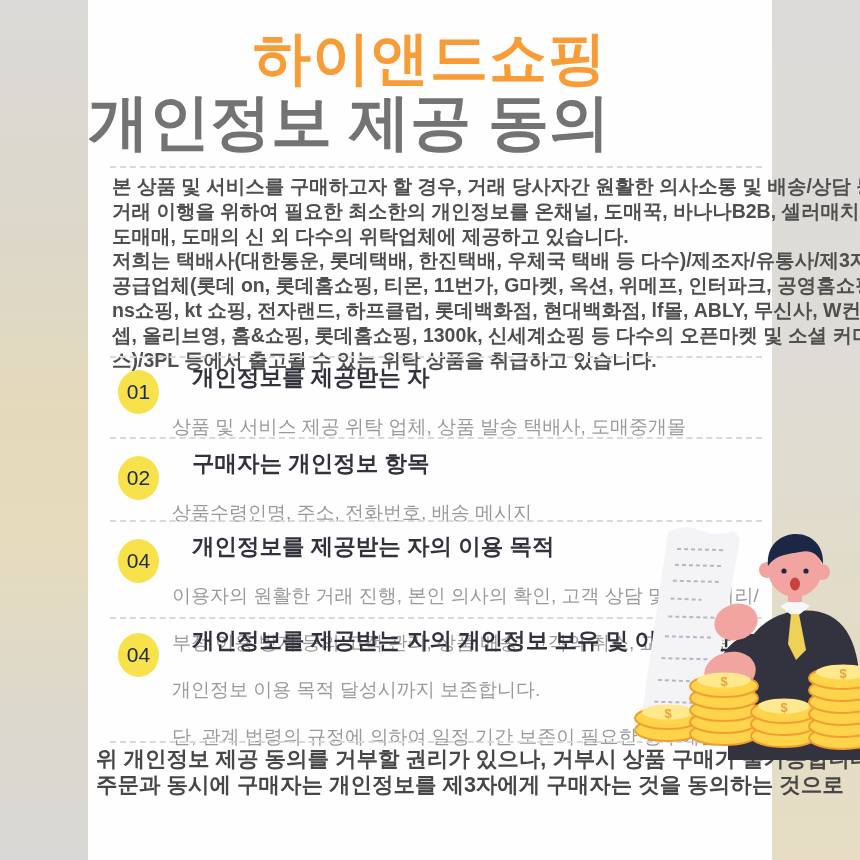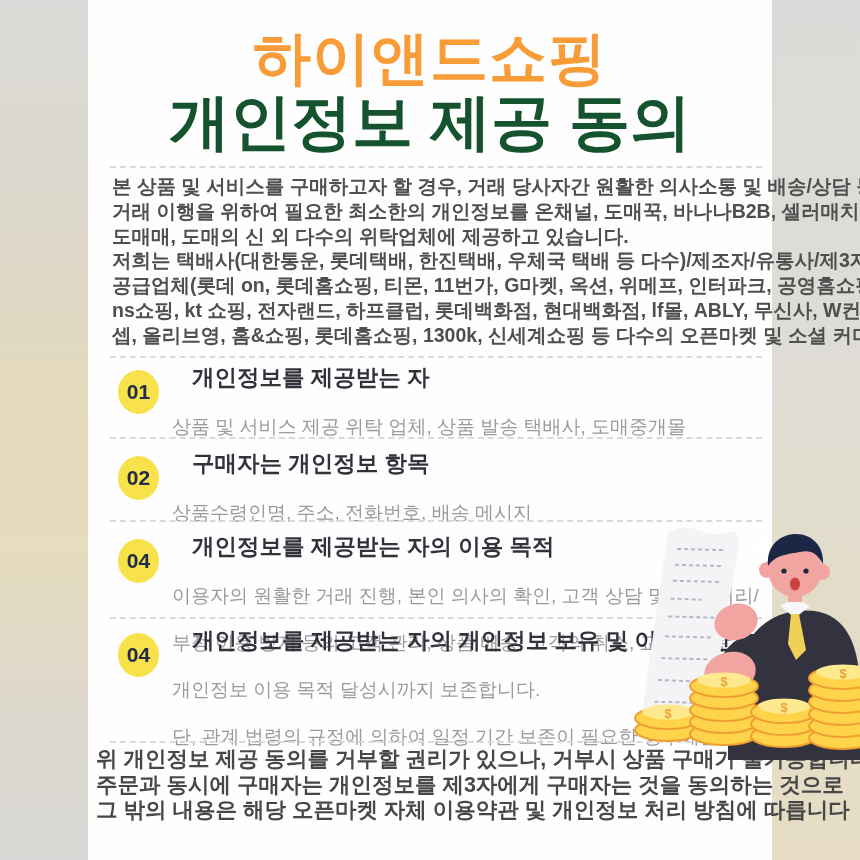--- a/index.html
+++ b/index.html
@@ -7,31 +7,31 @@
     width:860px;height:860px;position:relative;overflow:hidden;
     background:#ffffff;
     font-family:"Liberation Sans","DejaVu Sans",sans-serif;
   }
   .side-strip{position:absolute;top:0;width:88px;height:860px;}
   .side-strip.left{left:0;background:linear-gradient(180deg,#dbdad8 0%,#dcd7c9 28%,#e4dabb 48%,#e6dcbd 62%,#ddd8cc 82%,#d9d8d6 100%);}
   .side-strip.right{right:0;background:linear-gradient(180deg,#dcdbd9 0%,#dedcd6 40%,#e2dcc8 70%,#e6ddc4 100%);}
   .content{position:absolute;left:88px;top:0;width:684px;height:860px;background:#fefefe;}
   .title1{position:absolute;left:0;top:20px;width:684px;text-align:center;
     font-size:58px;font-weight:800;color:#f89c38;letter-spacing:1px;white-space:nowrap;}
-  .title2{position:absolute;left:0;top:82px;width:684px;text-align:center;
-    font-size:61px;font-weight:800;color:#14532d;letter-spacing:0px;white-space:nowrap;}
+  .title2{position:absolute;left:0;top:82px;width:684px;
+    font-size:61px;font-weight:800;color:#737373;letter-spacing:0px;white-space:nowrap;}
   .dash{position:absolute;left:22px;width:652px;border-top:2px dashed #d9d9d9;height:0;}
   .intro{position:absolute;left:24px;top:174px;width:652px;
     font-size:19.5px;font-weight:700;color:#4f4f4f;line-height:24.8px;}
   .intro .ln{white-space:nowrap;}
   .section-title{position:absolute;left:84px;font-size:22.5px;font-weight:800;color:#32323c;white-space:nowrap;margin-left:20px;}
   .section-desc{position:absolute;left:84px;font-size:19px;font-weight:500;color:#9a9a9a;}
   .section-desc .ln{white-space:nowrap;line-height:27px;margin-top:20px;}
   .num-badge{position:absolute;left:30px;width:41px;height:44px;border-radius:50%;
-    background:#f7e24b;color:#232c47;font-size:21px;font-weight:700;
+    background:#f7e24b;color:#232c47;font-size:21px;font-weight:400;
     display:flex;align-items:center;justify-content:center;}
   .footer{position:absolute;left:8px;top:747px;width:668px;
     font-size:21.5px;font-weight:800;color:#474747;line-height:25.5px;}
   .footer .ln{white-space:nowrap;}
   .illo{position:absolute;left:600px;top:522px;width:260px;height:238px;}
 </style>
 </head>
 <body>
 
 <div class="side-strip left"></div>
@@ -45,20 +45,21 @@
   <div class="dash" style="top:166px"></div>
 
   <div class="intro">
     <div class="ln">본 상품 및 서비스를 구매하고자 할 경우, 거래 당사자간 원활한 의사소통 및 배송/상담 등</div>
     <div class="ln">거래 이행을 위하여 필요한 최소한의 개인정보를 온채널, 도매꾹, 바나나B2B, 셀러매치,</div>
     <div class="ln">도매매, 도매의 신 외 다수의 위탁업체에 제공하고 있습니다.</div>
     <div class="ln">저희는 택배사(대한통운, 롯데택배, 한진택배, 우체국 택배 등 다수)/제조자/유통사/제3자</div>
     <div class="ln">공급업체(롯데 on, 롯데홈쇼핑, 티몬, 11번가, G마켓, 옥션, 위메프, 인터파크, 공영홈쇼핑,</div>
     <div class="ln">ns쇼핑, kt 쇼핑, 전자랜드, 하프클럽, 롯데백화점, 현대백화점, lf몰, ABLY, 무신사, W컨</div>
     <div class="ln">셉, 올리브영, 홈&amp;쇼핑, 롯데홈쇼핑, 1300k, 신세계쇼핑 등 다수의 오픈마켓 및 소셜 커머</div>
+    <div class="ln">스)/3PL 등에서 출고될 수 있는 위탁 상품을 취급하고 있습니다.</div>
   </div>
 
   <div class="dash" style="top:356px"></div>
 
   <div class="num-badge" style="top:370px">01</div>
   <div class="section-title" style="top:362px">개인정보를 제공받는 자</div>
   <div class="section-desc" style="top:393px">
     <div class="ln">상품 및 서비스 제공 위탁 업체, 상품 발송 택배사, 도매중개몰</div>
   </div>
 
@@ -86,21 +87,20 @@
   <div class="section-desc" style="top:656px">
     <div class="ln">개인정보 이용 목적 달성시까지 보존합니다.</div>
     <div class="ln">단, 관계 법령의 규정에 의하여 일정 기간 보존이 필요한 경우에는</div>
   </div>
 
   <div class="dash" style="top:741px"></div>
 
   <div class="footer">
     <div class="ln">위 개인정보 제공 동의를 거부할 권리가 있으나, 거부시 상품 구매가 불가능합니다.</div>
     <div class="ln">주문과 동시에 구매자는 개인정보를 제3자에게 구매자는 것을 동의하는 것으로</div>
-    <div class="ln">그 밖의 내용은 해당 오픈마켓 자체 이용약관 및 개인정보 처리 방침에 따릅니다</div>
   </div>
 </div>
 
 <svg class="illo" viewBox="0 0 260 238">
 
   <g stroke="#ffffff" stroke-width="3" stroke-linecap="round">
     <line x1="158" y1="28" x2="166" y2="18"></line>
     <line x1="168" y1="38" x2="178" y2="32"></line>
   </g>
 

